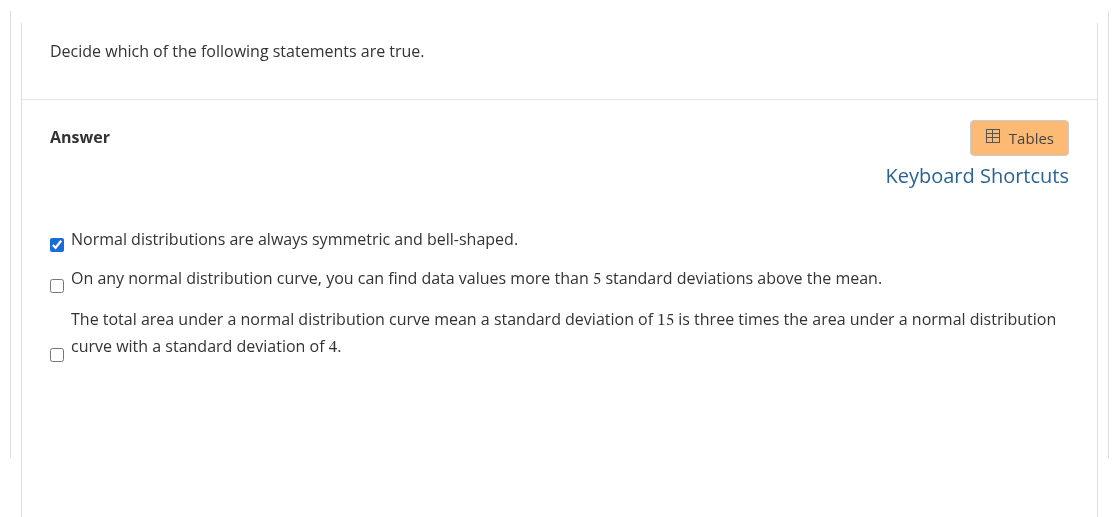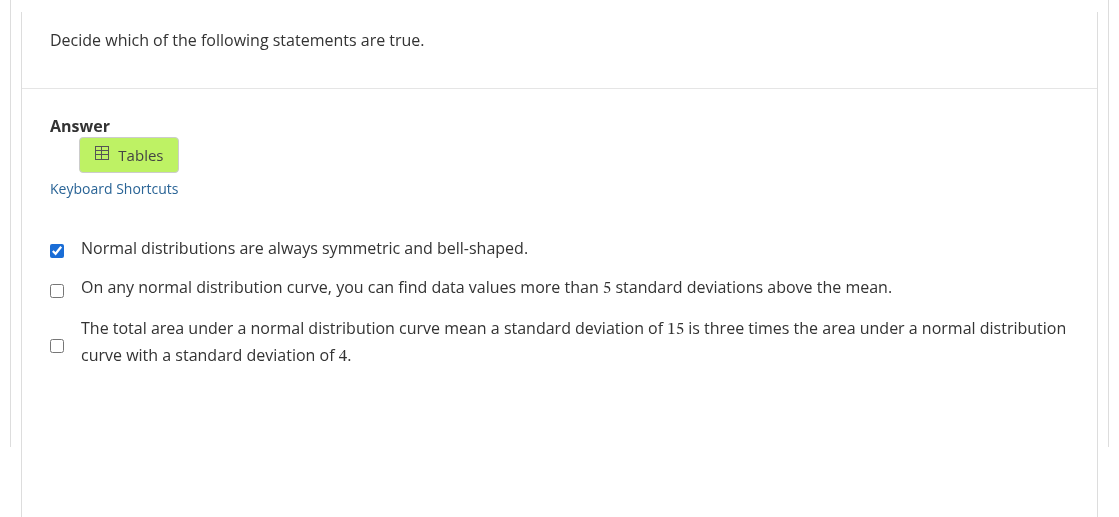--- a/index.html
+++ b/index.html
@@ -12,21 +12,21 @@
       background: #fff;
       color: #333;
       width: 1119px;
       height: 517px;
       overflow: hidden;
     }
     .outer-border {
       border-left: 1px solid #ddd;
       border-right: 1px solid #ddd;
       height: 447px;
-      margin: 0 10px;
+      margin: 11px 10px;
       padding: 12px 10px;
     }
     .card {
       border-left: 1px solid #ddd;
       border-right: 1px solid #ddd;
       height: 517px;
       background: #fff;
     }
     .question-section {
       padding: 0 28px 36px 28px;
@@ -38,21 +38,20 @@
       padding-top: 16px;
       line-height: 1.5;
     }
     .answer-section {
       padding: 20px 28px 28px 28px;
     }
     .answer-header {
       display: flex;
       justify-content: space-between;
       align-items: flex-start;
-      flex-direction: column;
     }
     .answer-label {
       font-size: 16px;
       font-weight: 700;
       color: #333;
       padding-top: 6px;
     }
     .toolbar {
       display: flex;
       flex-direction: column;
@@ -63,45 +62,45 @@
       display: flex;
       gap: 10px;
     }
     .btn {
       display: inline-flex;
       align-items: center;
       gap: 8px;
       padding: 7px 14px;
       font-size: 15px;
       color: #444;
-      background: #bef264;
+      background: #fdba74;
       border: 1px solid #ccc;
       border-radius: 4px;
       cursor: pointer;
       font-family: inherit;
       justify-content: center;
     }
     .btn svg {
       width: 16px;
       height: 16px;
       fill: #555;
     }
     .shortcuts-link {
-      font-size: 14px;
+      font-size: 20px;
       color: #2a6496;
       text-decoration: none;
       cursor: pointer;
     }
     .options {
       margin-top: 38px;
     }
     .option-row {
       display: flex;
-      align-items: center;
-      gap: 17px;
+      align-items: flex-end;
+      gap: 7px;
       margin-bottom: 14px;
       font-size: 16px;
       color: #333;
       line-height: 1.55;
     }
     .option-row input[type="checkbox"] {
       width: 14px;
       height: 14px;
       margin-top: 5px;
       flex-shrink: 0;

